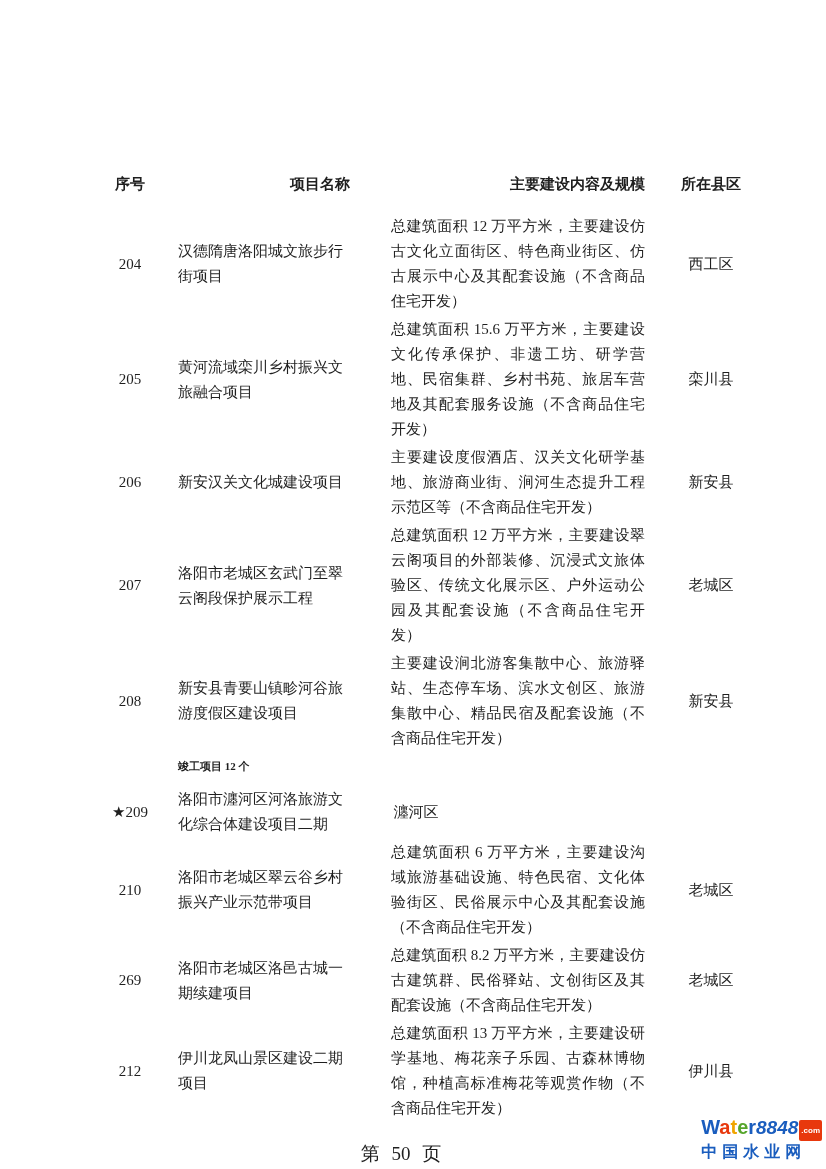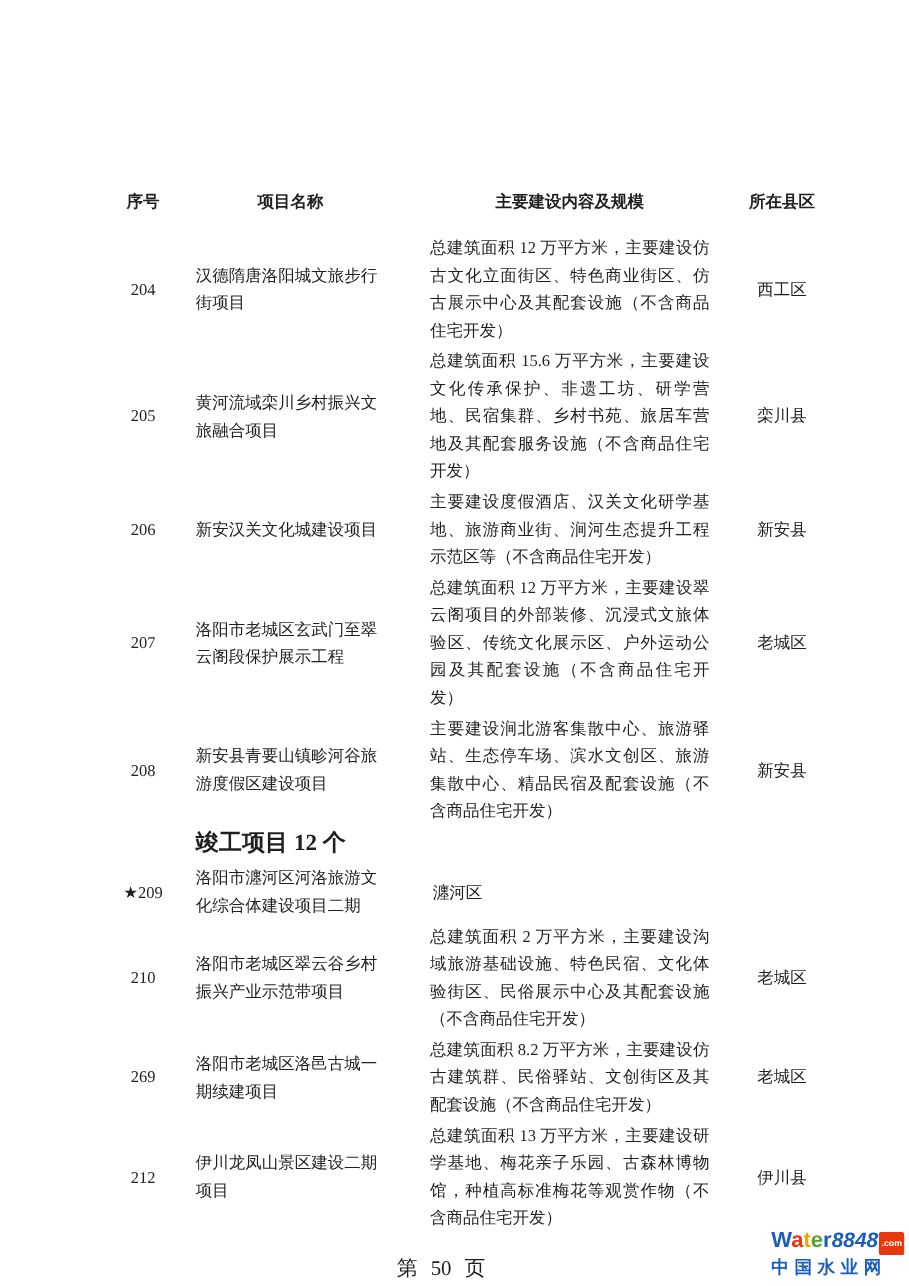--- a/index.html
+++ b/index.html
@@ -14,23 +14,23 @@
   .page { position:absolute; inset:0; }
   .table { position:absolute; top:128px; left:0; width:826px;margin-top:46px; }
 
   .row { display:flex; align-items:center; margin-bottom:3px; font-size:15px; line-height:25px; }
   .c-no       { width:70px;  margin-left:95px; text-align:center; flex-shrink:0; }
   .c-name     { width:172px; margin-left:13px; flex-shrink:0; }
   .c-content  { width:254px; margin-left:41px; text-align:justify; text-justify:inter-character; flex-shrink:0; }
   .c-district { width:100px; margin-left:16px; text-align:center; flex-shrink:0; }
 
   .header-row { font-weight:bold; line-height:20px; margin-bottom:20px; }
-  .header-row .c-name, .header-row .c-content { text-align:center; }
+  .header-row .c-name, .header-row .c-content { text-align:right; }
 
-  .section-row { font-weight:bold; padding-left:178px; margin:1px 0 8px 0; font-size:21px; line-height:25px; }
+  .section-row { font-weight:bold; padding-left:178px; margin:1px 0 8px 0; font-size:11px; line-height:25px; }
 
   .footer {
     position:absolute; top:1144px; left:0; right:24px;
     text-align:center; font-size:19px; word-spacing:7px; line-height:20px;
   }
 
   .watermark {
     position:absolute; right:2px; bottom:6px;
     font-family:"Liberation Sans","DejaVu Sans",sans-serif;
     text-align:left; background:#fff; padding:2px 2px 0 4px;
@@ -99,21 +99,21 @@
 
   <div class="row">
     <div class="c-no">★209</div>
     <div class="c-name">洛阳市瀍河区河洛旅游文化综合体建设项目二期</div>
     <div class="c-district">瀍河区</div>
   </div>
 
   <div class="row">
     <div class="c-no">210</div>
     <div class="c-name">洛阳市老城区翠云谷乡村振兴产业示范带项目</div>
-    <div class="c-content">总建筑面积 2 万平方米，主要建设沟域旅游基础设施、特色民宿、文化体验街区、民俗展示中心及其配套设施（不含商品住宅开发）</div>
+    <div class="c-content">总建筑面积 6 万平方米，主要建设沟域旅游基础设施、特色民宿、文化体验街区、民俗展示中心及其配套设施（不含商品住宅开发）</div>
     <div class="c-district">老城区</div>
   </div>
 
   <div class="row">
     <div class="c-no">269</div>
     <div class="c-name">洛阳市老城区洛邑古城一期续建项目</div>
     <div class="c-content">总建筑面积 8.2 万平方米，主要建设仿古建筑群、民俗驿站、文创街区及其配套设施（不含商品住宅开发）</div>
     <div class="c-district">老城区</div>
   </div>
 

